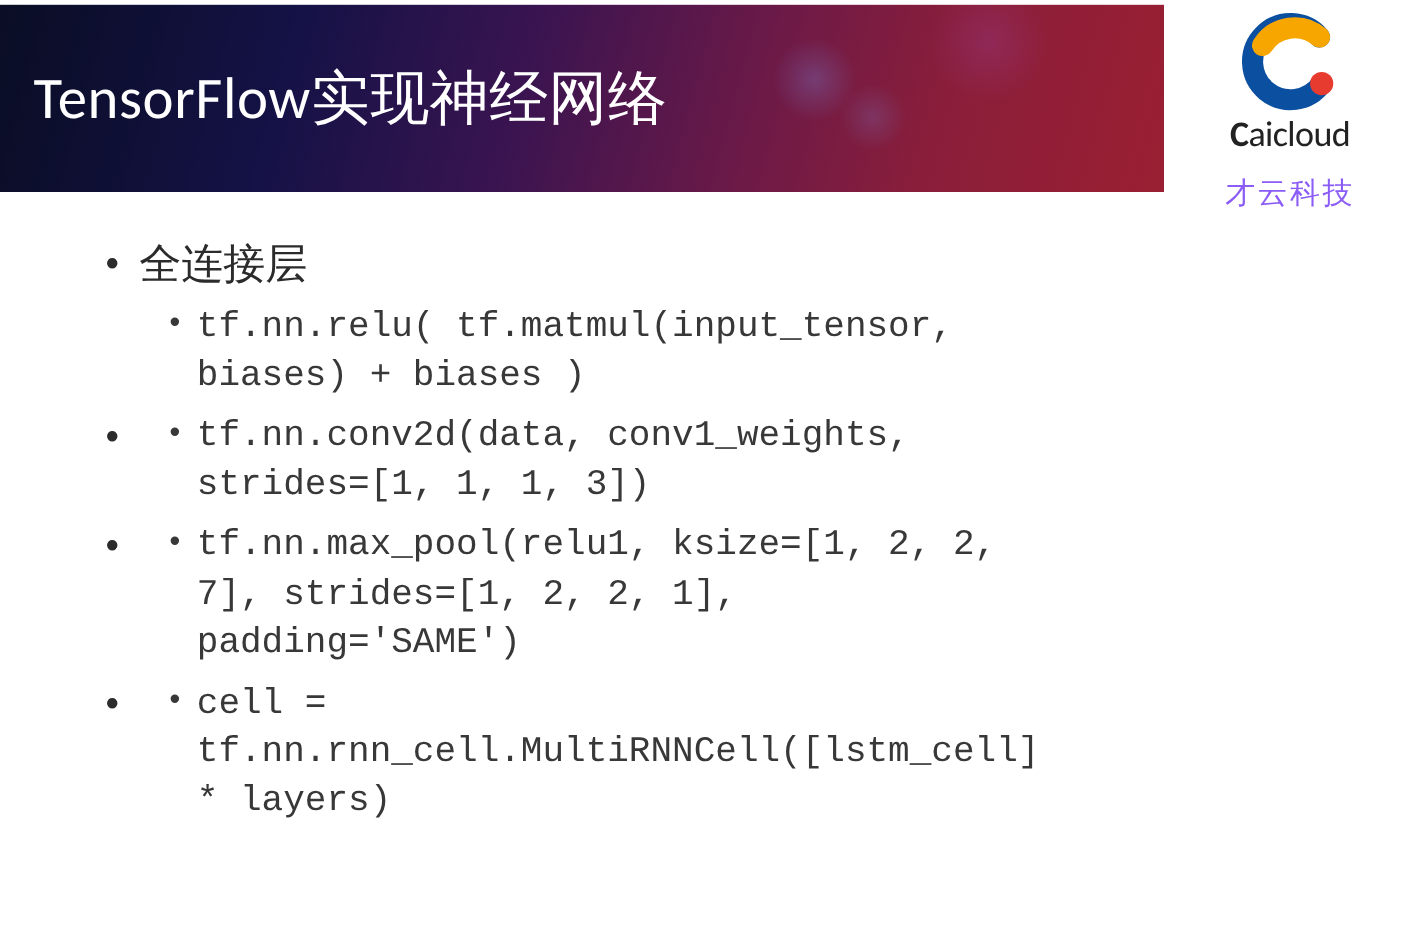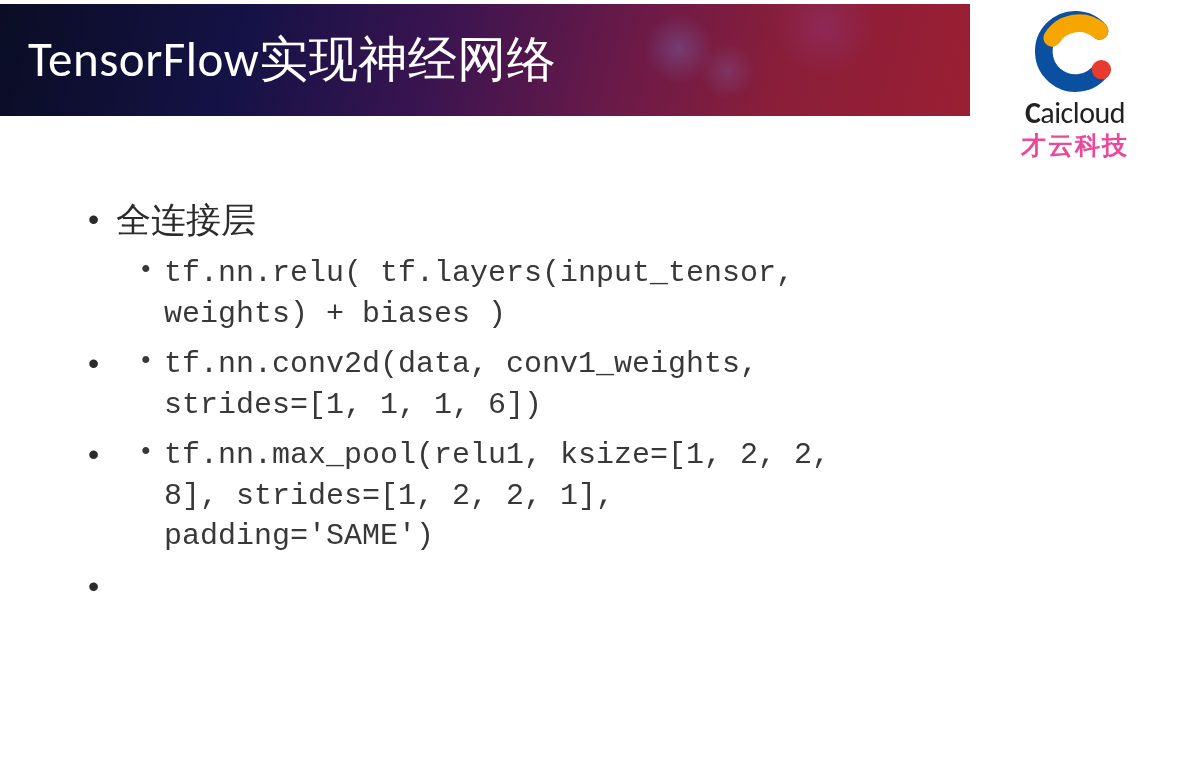--- a/index.html
+++ b/index.html
@@ -9,21 +9,21 @@
     background: #ffffff;
     font-family: "Segoe UI", "Microsoft YaHei", Calibri, sans-serif;
     overflow: hidden;
     position: relative;
   }
   .header-banner {
     position: absolute;
     top: 4px;
     left: 0;
     width: 970px;
-    height: 112px;
+    height: 156px;
     background: linear-gradient(105deg,
       #0a0d24 0%, #141246 25%, #3a1450 45%, #6d1a47 65%, #8a1e3a 80%, #9a1f32 100%);
     display: flex;
     align-items: center;
   }
   .header-banner::after{
     content:"";
     position:absolute;
     top:0;left:0;right:0;bottom:0;
     background:
@@ -58,23 +58,23 @@
     font-size: 30px;
     color: #222;
     font-weight: 400;
     letter-spacing: -0.5px;
     line-height: 1;
     text-align: center;
   }
   .logo-text-en b { font-weight: 700; }
   .logo-text-cn {
     font-size: 25px;
-    color: #ec4899;
-    font-weight: 700;
-    margin-top: 1px;
+    color: #8b5cf6;
+    font-weight: 400;
+    margin-top: 16px;
     letter-spacing: 2px;
   }
   .content {
     position: absolute;
     top: 200px;
     left: 78px;
     right: 40px;
     color: #333;
   }
   ul.outer {
@@ -137,31 +137,32 @@
   </div>
   <div class="logo-text-en"><b>C</b><span>aicloud</span></div>
   <div class="logo-text-cn">才云科技</div>
 </div>
 
 <div class="content">
   <ul class="outer">
     <li>
       <span>全连接层</span>
       <ul class="inner">
-        <li>tf.nn.relu( tf.layers(input_tensor, weights) + biases )</li>
+        <li>tf.nn.relu( tf.matmul(input_tensor, biases) + biases )</li>
       </ul>
     </li>
     <li>
       <ul class="inner">
-        <li>tf.nn.conv2d(data, conv1_weights, strides=[1, 1, 1, 6])</li>
+        <li>tf.nn.conv2d(data, conv1_weights, strides=[1, 1, 1, 3])</li>
       </ul>
     </li>
     <li>
       <ul class="inner">
-        <li>tf.nn.max_pool(relu1, ksize=[1, 2, 2, 8], strides=[1, 2, 2, 1], padding='SAME')</li>
+        <li>tf.nn.max_pool(relu1, ksize=[1, 2, 2, 7], strides=[1, 2, 2, 1], padding='SAME')</li>
       </ul>
     </li>
     <li>
       <ul class="inner">
+        <li>cell = tf.nn.rnn_cell.MultiRNNCell([lstm_cell] * layers)</li>
       </ul>
     </li>
   </ul>
 </div>
 
 </body></html>

